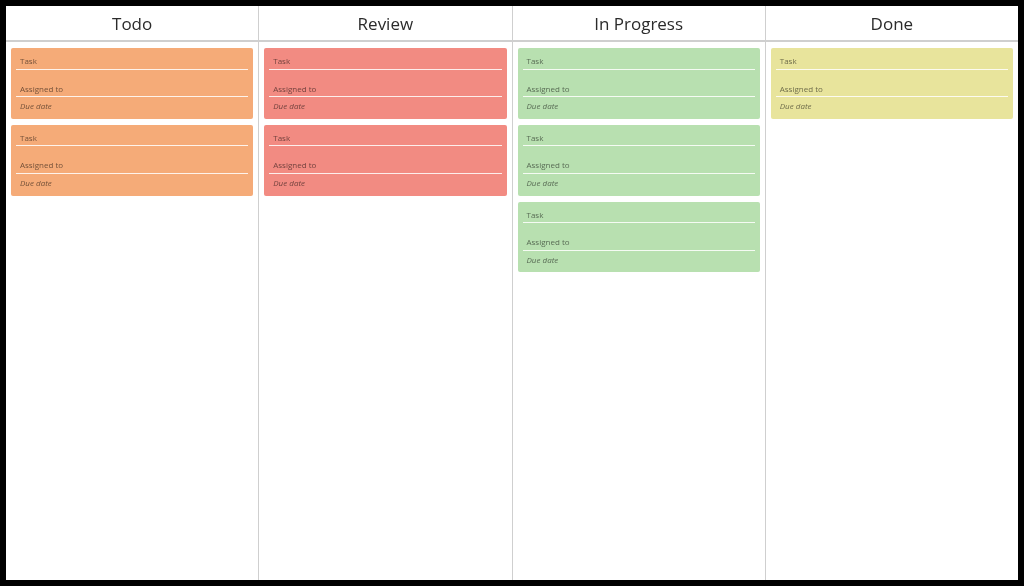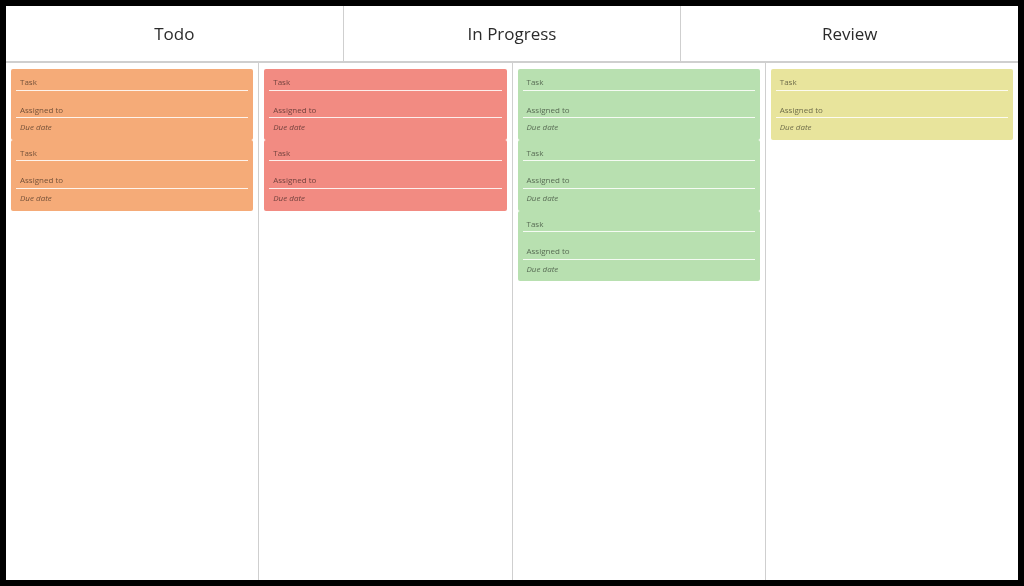--- a/index.html
+++ b/index.html
@@ -11,21 +11,21 @@
   }
   .frame {
     width: 1024px;
     height: 586px;
     border: 6px solid #000;
     display: flex;
     flex-direction: column;
   }
   .header-row {
     display: flex;
-    height: 57px;
+    height: 36px;
     border-bottom: 2px solid #cfcfcf;
   }
   .header-cell {
     flex: 1 1 0;
     border-right: 1px solid #cfcfcf;
     display: flex;
     align-items: center;
     justify-content: center;
     font-size: 17px;
     color: #2b2b2b;
@@ -36,20 +36,21 @@
     flex: 1 1 auto;
     display: flex;
     min-height: 0;
   }
   .column {
     flex: 1 1 0;
     border-right: 1px solid #cfcfcf;
     padding: 6px 5px 0 5px;
     display: flex;
     flex-direction: column;
+    gap: 6px;
     overflow: hidden;
   }
   .column:last-child { border-right: none; }
 
   .card {
     border-radius: 2px;
     padding: 4px 5px 5px 5px;
   }
   .card-field {
     font-size: 8px;
@@ -73,24 +74,27 @@
 </head>
 <body>
 
 <div class="frame">
 
   <div class="header-row">
     <div class="header-cell">
       <span>Todo</span>
     </div>
     <div class="header-cell">
+      <span>Review</span>
+    </div>
+    <div class="header-cell">
       <span>In Progress</span>
     </div>
     <div class="header-cell">
-      <span>Review</span>
+      <span>Done</span>
     </div>
   </div>
 
   <div class="body-row">
 
     <div class="column c-todo">
       <div class="card">
         <div class="card-field task">Task</div>
         <div class="card-field">Assigned to</div>
         <div class="card-field">Due date</div>

